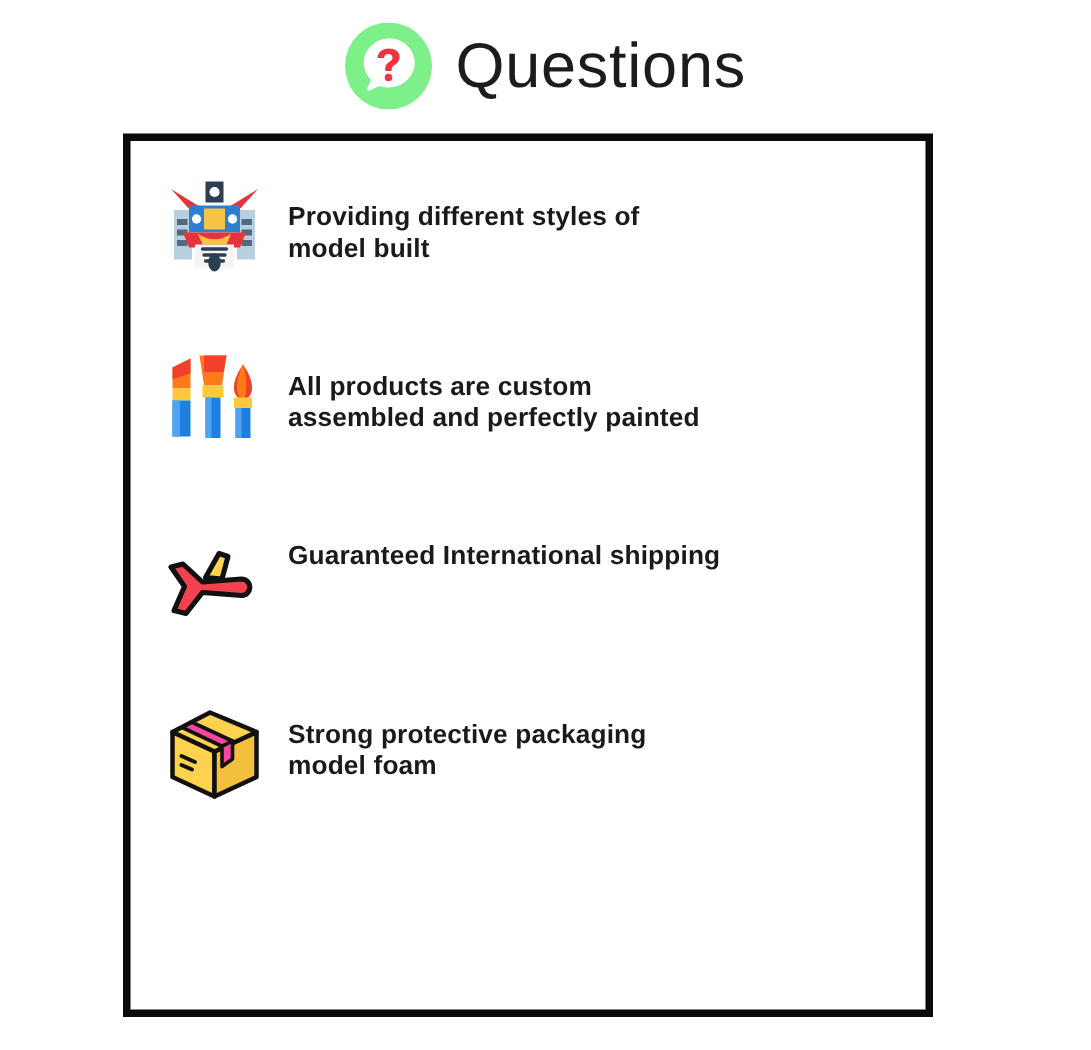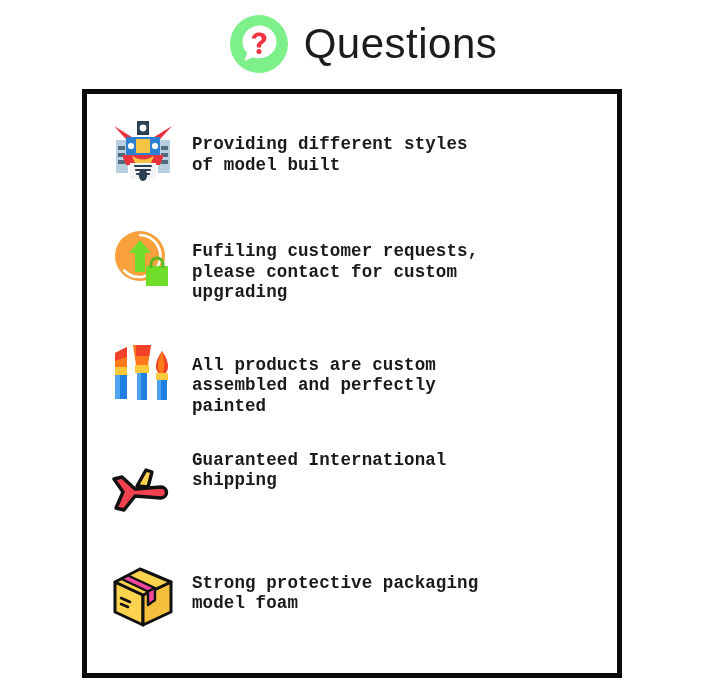--- a/index.html
+++ b/index.html
@@ -86,21 +86,21 @@
   }
 
   .item-icon {
     width: 66px;
     height: 66px;
     flex: 0 0 66px;
     display: block;
   }
 
   .item-text {
-    font-family: Liberation Mono, monospace;
+    font-family: Liberation Sans, sans-serif;
     font-size: 17.5px;
     font-weight: bold;
     color: #1a1a1a;
     line-height: 1.18;
     max-width: 290px;
     letter-spacing: 0.1px;
   }
 
   
   .item-1 .item-icon { margin-top: 5px; }
@@ -109,21 +109,21 @@
   .item-2 { height: 122px; }
   .item-2 .item-icon { margin-top: 3px; }
   .item-2 .item-text { margin-top: 19px; }
 
   .item-3 { height: 120px; }
   .item-3 .item-icon { margin-top: 2px; }
   .item-3 .item-text { margin-top: 18px; }
 
   .item-4 { height: 117px; }
   .item-4 .item-icon { margin-top: 8px; }
-  .item-4 .item-text { margin-top: 0; }
+  .item-4 .item-text { margin-top: 11px; }
 
   .item-5 { height: 110px; }
   .item-5 .item-icon { margin-top: 4px; }
   .item-5 .item-text { margin-top: 13px; }
 </style>
 </head>
 <body>
 
 <div class="page">
 
@@ -170,30 +170,20 @@
           <path d="M12 38 H54 L50 48 H16 Z" fill="#e8323c"></path>
           <path d="M22 39 q11 7 22 0 l-3 7 h-16 z" fill="#f6c344"></path>
 
           <path d="M20 46 H46 V62 H20 Z" fill="#f4f4f4"></path>
           <path d="M25 49 h16 M26 53 h14 M27 57 h12" stroke="#2a3f52" stroke-width="2.2" fill="none" stroke-linecap="round"></path>
           <ellipse cx="33" cy="58" rx="4.2" ry="6" fill="#2a3f52"></ellipse>
         </svg>
         <div class="item-text">Providing different styles of model built</div>
       </div>
 
-      <div class="item item-2">
-        <svg class="item-icon" viewBox="0 0 66 66" aria-hidden="true">
-          <circle cx="30" cy="31" r="25" fill="#f7a03c"></circle>
-          <path d="M30 10 A21 21 0 1 1 14.2 45.5" fill="none" stroke="#ffffff" stroke-width="2.6" stroke-linecap="round"></path>
-          <path d="M30 15 L41 28 H35 V47 H25 V28 H19 Z" fill="#6ede2a"></path>
-          <path d="M36 41 H58 V61 H36 Z" fill="#6ede2a"></path>
-          <path d="M41 43 v-4 a6 6 0 0 1 12 0 v4" fill="none" stroke="#5ab81f" stroke-width="3"></path>
-        </svg>
-        <div class="item-text">Fufiling customer requests, please contact for custom upgrading</div>
-      </div>
 
       <div class="item item-3">
         <svg class="item-icon" viewBox="0 0 66 66" aria-hidden="true">
 
           <path d="M5 14 L17 8 L17 28 L5 28 Z" fill="#ff7a1a"></path>
           <path d="M5 14 L17 8 L17 18 L5 22 Z" fill="#f2412a"></path>
           <rect x="5" y="28" width="12" height="8" fill="#fcc93a"></rect>
           <rect x="5" y="36" width="12" height="24" fill="#1f7fe0"></rect>
           <rect x="5" y="36" width="5" height="24" fill="#4fa3f0"></rect>
 

